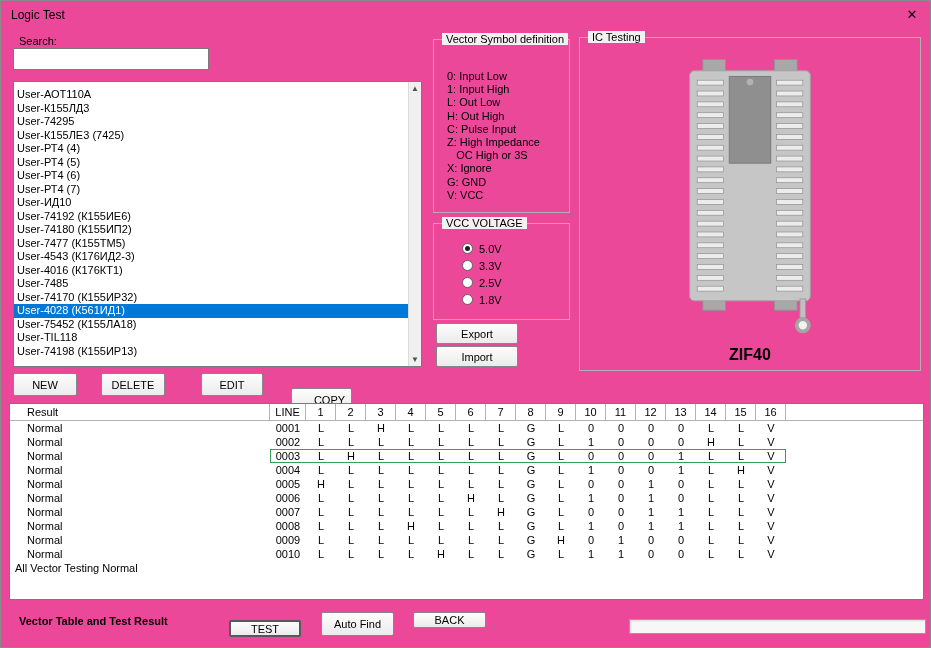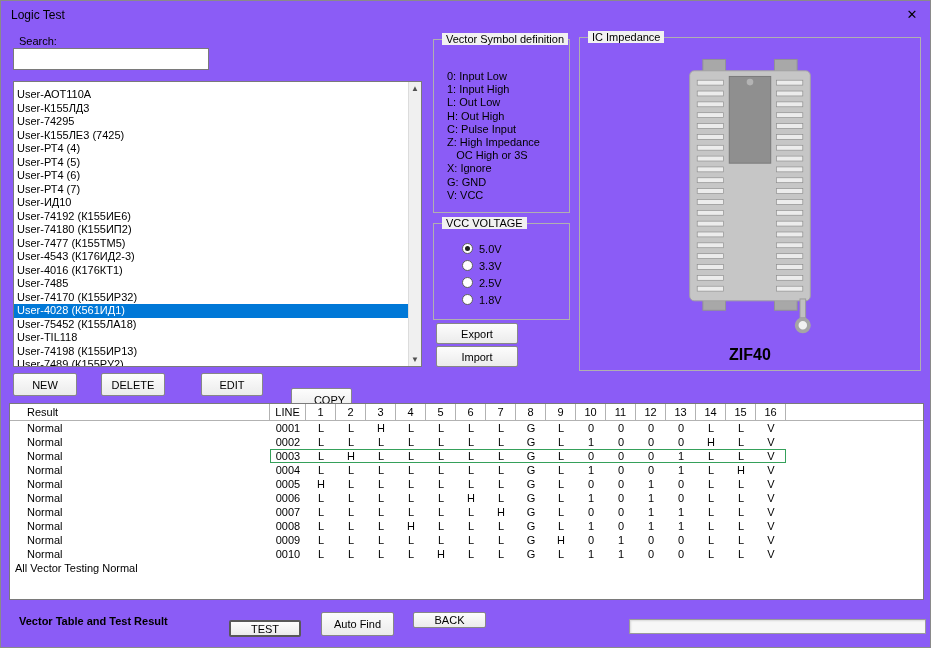--- a/index.html
+++ b/index.html
@@ -1,19 +1,19 @@
 <!DOCTYPE html>
 <html style="--sel: #0078d7; --hl: #35a05a;"><head>
 <meta charset="utf-8">
 <style>
   * { box-sizing: border-box; margin: 0; padding: 0; }
   :root { --sel:#0078d7; --hl:#35a05a; }
   html,body { width:931px; height:648px; }
   body { font-family:"Liberation Sans",sans-serif; font-size:11px; color:#000; background:#fff; }
-  .dialog { position:relative; width:931px; height:648px; background:#8b5cf6; border:1px solid #8a8a8a; overflow:hidden; }
+  .dialog { position:relative; width:931px; height:648px; background:#ec4899; border:1px solid #8a8a8a; overflow:hidden; }
 
   
   .titlebar { position:absolute; top:0; left:0; right:0; height:28px; }
   .titlebar .title { position:absolute; left:10px; top:0; line-height:28px; font-size:12px; }
   .close-btn { position:absolute; right:0; top:0; width:36px; height:28px; border:none; background:transparent; font-size:13px; font-family:inherit; text-align:center; line-height:28px; cursor:default; }
 
   
   .search-label { position:absolute; left:18px; top:34px; }
   .search-input { position:absolute; left:12px; top:47px; width:196px; height:22px; border:1px solid #7a7a7a; background:#fff; font-family:inherit; font-size:11px; padding:0 4px; }
 
@@ -103,21 +103,20 @@
         <div class="list-item">User-74180 (К155ИП2)</div>
         <div class="list-item">User-7477 (К155ТМ5)</div>
         <div class="list-item">User-4543 (К176ИД2-3)</div>
         <div class="list-item">User-4016 (К176КТ1)</div>
         <div class="list-item">User-7485</div>
         <div class="list-item">User-74170 (К155ИР32)</div>
         <div class="list-item selected">User-4028 (К561ИД1)</div>
         <div class="list-item">User-75452 (К155ЛА18)</div>
         <div class="list-item">User-TIL118</div>
         <div class="list-item">User-74198 (К155ИР13)</div>
-        <div class="list-item">User-7489 (К155РУ2)</div>
       </div>
     <div class="scrollbar">
       <div class="sb-btn sb-up">▲</div>
       <div class="sb-btn sb-down">▼</div>
     </div>
   </div>
 
   <button class="btn" id="btn-new">NEW</button>
   <button class="btn" id="btn-delete">DELETE</button>
   <button class="btn" id="btn-edit">EDIT</button>
@@ -158,21 +157,21 @@
           <span class="radio"></span>
           <span class="radio-label">1.8V</span>
         </label>
       </div>
   </div>
 
   <button class="btn" id="btn-export">Export</button>
   <button class="btn" id="btn-import">Import</button>
 
   <div class="group" id="group-ic">
-    <span class="legend">IC Impedance</span>
+    <span class="legend">IC Testing</span>
     <div class="ic-body">
       <svg width="132" height="300" viewBox="0 0 140 300">
         <rect x="20" y="2" width="24" height="16" fill="#a8a8a8" stroke="#929292"></rect>
         <rect x="96" y="2" width="24" height="16" fill="#a8a8a8" stroke="#929292"></rect>
         <rect x="20" y="252" width="24" height="16" fill="#a8a8a8" stroke="#929292"></rect>
         <rect x="96" y="252" width="24" height="16" fill="#a8a8a8" stroke="#929292"></rect>
         <rect x="6" y="14" width="128" height="244" rx="5" fill="#c6c6c6" stroke="#a0a0a0"></rect>
         <g id="pins" fill="#ececec" stroke="#8d8d8d" stroke-width="0.7">
             <rect x="14" y="24" width="28" height="5.2"></rect>
             <rect x="98" y="24" width="28" height="5.2"></rect>

